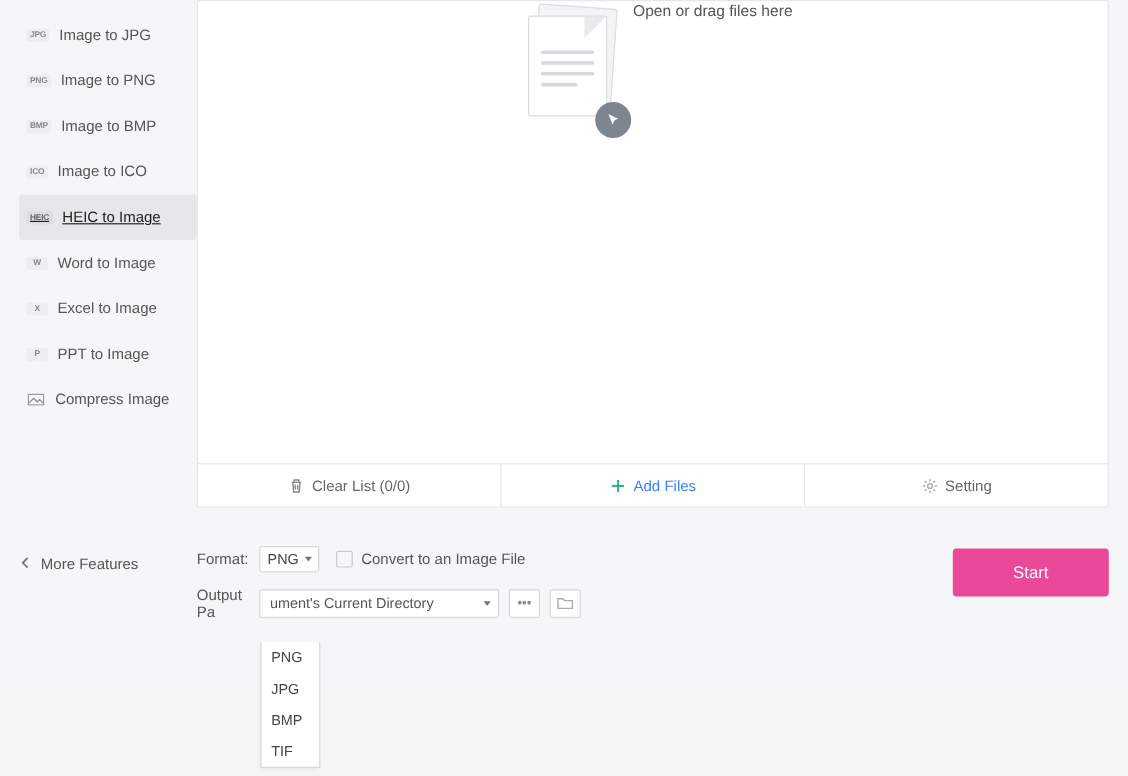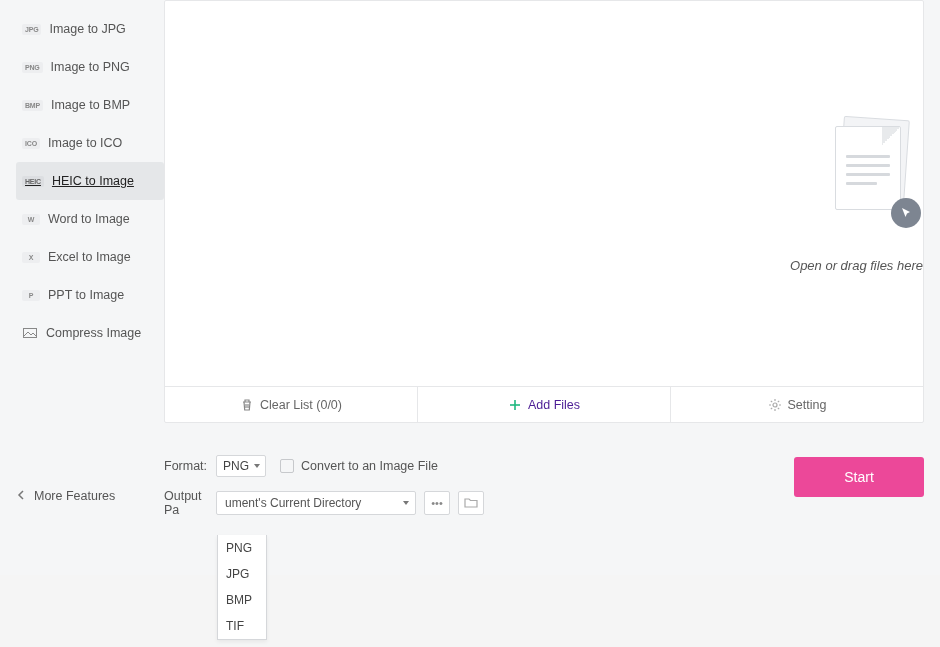--- a/index.html
+++ b/index.html
@@ -12,45 +12,45 @@
 .titlebar-controls { display: flex; gap: 18px; align-items: center; }
 .titlebar-controls .win-btn { width: 18px; height: 18px; cursor: pointer; display: flex; align-items: center; justify-content: center; color: #555; }
 .content { display: flex; padding: 0 16px 12px 16px; height: 435px; }
 .sidebar { width: 148px; padding-top: 10px; }
 .sidebar-item { display: flex; align-items: center; height: 38px; padding: 0 6px; border-radius: 3px; cursor: pointer; font-size: 12.5px; color: #555; }
 .sidebar-item.active { background: #e5e7e9; color: #222; font-weight: 500; text-decoration: underline; }
 .sidebar-badge { font-size: 7px; font-weight: 600; color: #888; background: #edeef0; border-radius: 2px; padding: 2px 3px; margin-right: 8px; min-width: 18px; text-align: center; letter-spacing: -0.2px; }
 .sidebar-item.active .sidebar-badge { background: #dcdee1; color: #666; }
 .sidebar-icon { width: 16px; height: 12px; margin-right: 8px; display:flex; align-items:center; justify-content:center; }
 .main { flex: 1; background: #fff; border: 1px solid #e6e7e9; border-radius: 2px; display: flex; flex-direction: column; }
-.dropzone { flex: 1; display: flex; flex-direction: column; align-items: flex-end; justify-content: center; font-style: italic; }
+.dropzone { flex: 1; display: flex; flex-direction: row; align-items: flex-start; justify-content: center; }
 .dropzone-illustration { width: 100px; height: 120px; position: relative; margin-bottom: 24px; }
 .doc-shape { position: absolute; width: 66px; height: 84px; background: #fff; border: 1px solid #d9dce0; border-radius: 2px; }
 .doc-back { left: 18px; top: 4px; background: #f3f4f6; transform: rotate(4deg); }
 .doc-front { left: 12px; top: 12px; }
 .doc-fold { position:absolute; top:0; right:0; width:18px; height:18px; background:linear-gradient(135deg, #e8eaec 50%, transparent 50%); }
 .doc-lines { position:absolute; top:28px; left:10px; right:10px; }
 .doc-lines div { height:3px; background:#d6d9dd; margin-bottom:6px; border-radius:1px; }
 .doc-badge { position:absolute; right:2px; bottom:6px; width:30px; height:30px; background:#7d8591; border-radius:50%; display:flex; align-items:center; justify-content:center; }
 .dropzone-text { font-size: 13px; color: #555; }
 .action-bar { display: flex; border-top: 1px solid #e6e7e9; height: 36px; justify-content: space-between; }
 .action-btn { flex: 1; display: flex; align-items: center; justify-content: center; font-size: 12.5px; color: #666; cursor: pointer; gap: 6px; border-right: 1px solid #e6e7e9; }
 .action-btn:last-child { border-right: none; }
-.action-btn.add { color: #4c1d95; }
+.action-btn.add { color: #3b82f6; }
 .bottom { padding: 20px 16px 0 16px; display: flex; align-items: flex-start; position: relative; }
 .bottom-left { flex: 1; }
 .form-row { display: flex; align-items: center; margin-bottom: 12px; font-size: 12.5px; color: #555; }
 .form-label { width: 80px; }
 .select { border: 1px solid #d5d7da; background: #fff; height: 22px; padding: 0 18px 0 6px; font-size: 12px; color: #444; position: relative; border-radius: 2px; display:inline-flex; align-items:center; cursor:pointer; }
 .select::after { content:''; position:absolute; right:5px; top:8px; border-left:3px solid transparent; border-right:3px solid transparent; border-top:4px solid #777; }
 .checkbox { width: 14px; height: 14px; border: 1px solid #c7c9cc; border-radius: 2px; margin: 0 7px 0 14px; cursor:pointer; }
 .path-select { border: 1px solid #d5d7da; background:#fff; height:24px; width: 200px; padding: 0 18px 0 8px; font-size:12px; color:#555; position:relative; border-radius:2px; display:inline-flex; align-items:center; cursor:pointer; }
 .path-select::after { content:''; position:absolute; right:6px; top:9px; border-left:3px solid transparent; border-right:3px solid transparent; border-top:4px solid #777; }
 .icon-btn { width: 26px; height:24px; border:1px solid #d5d7da; background:#fff; border-radius:2px; margin-left:8px; display:inline-flex; align-items:center; justify-content:center; cursor:pointer; color:#888; font-size:11px; }
-.more-features { display:flex; align-items:flex-start; font-size:12.5px; color:#555; cursor:pointer; gap:8px; margin-top: 34px; }
+.more-features { display:flex; align-items:flex-start; font-size:12.5px; color:#555; cursor:pointer; gap:8px; margin-top: 8px; }
 .start-btn { width: 130px; height: 40px; background: #ec4899; color: #fff; font-size: 14px; border-radius: 3px; display:flex; align-items:center; justify-content:center; cursor:pointer; margin-top: 2px; }
 .dropdown { position: absolute; left: 217px; top: 535px; width: 50px; background: #fff; border: 1px solid #d5d7da; border-top: none; box-shadow: 0 2px 4px rgba(0,0,0,0.06); z-index: 10; }
 .dropdown-item { padding: 6px 8px; font-size: 12px; color: #444; cursor: pointer; }
 </style>
 </head>
 <body>
 
 <div class="window">
 
   <div class="content">

